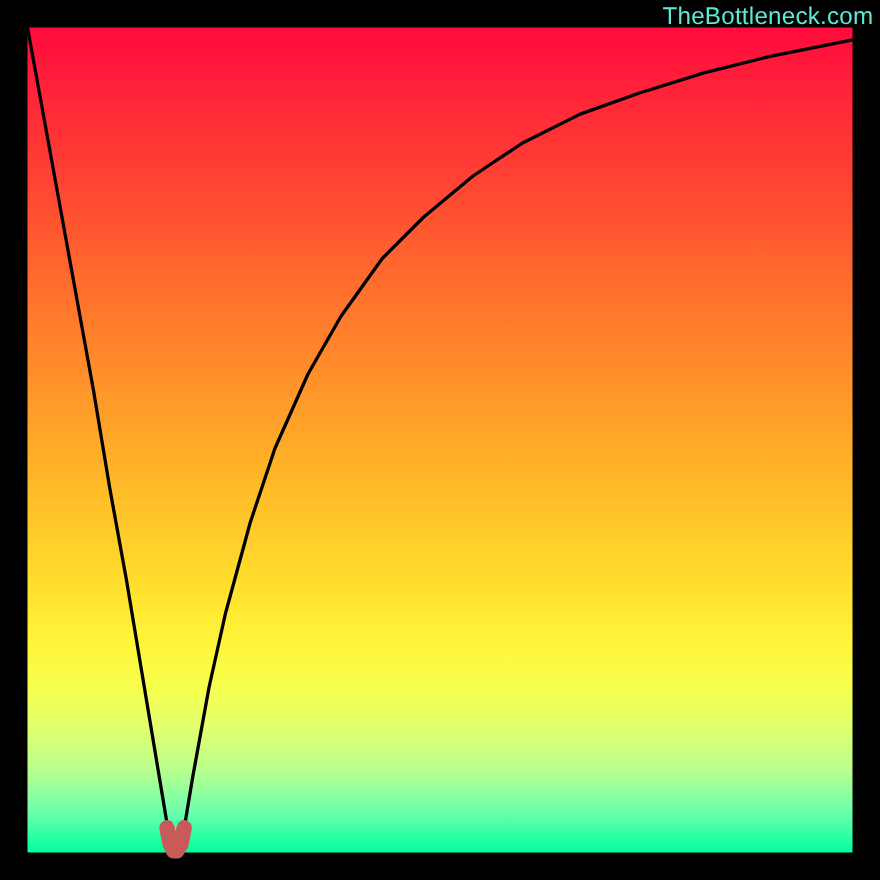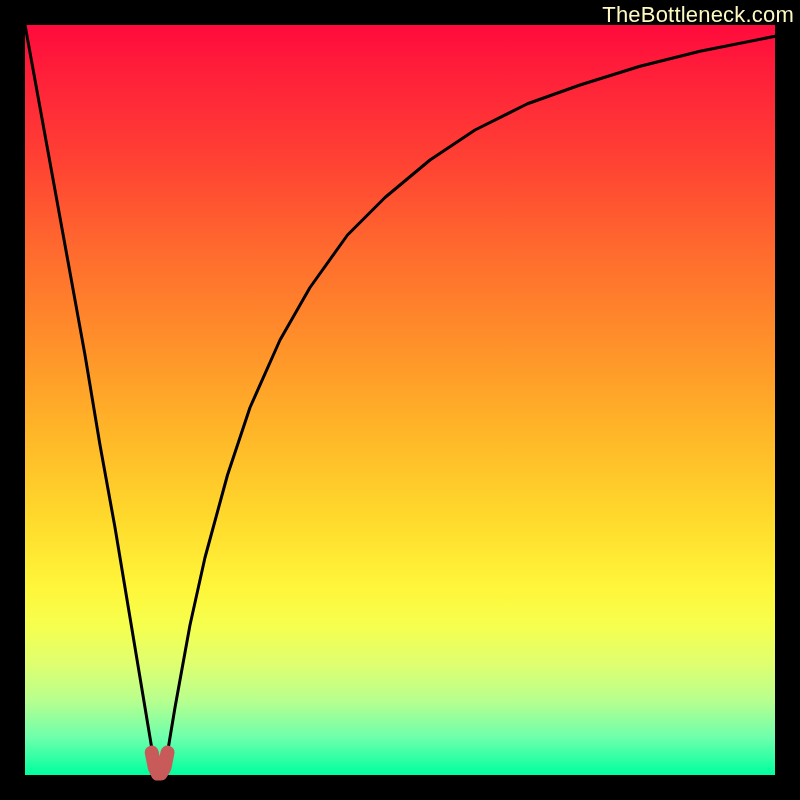--- a/index.html
+++ b/index.html
@@ -39,21 +39,21 @@
       #e0ff6e 85%,
       #b8ff8e 90%,
       #6effac 95%,
       #00ff9e 100%
     );
   }
   .watermark {
     position: absolute;
     top: 2px;
     right: 6px;
-    color: #fef9c3;
+    color: #5eead4;
     font-size: 22px;
     letter-spacing: 0.2px;
     user-select: none;
   }
   svg.curve-layer {
     position: absolute;
     left: 0;
     top: 0;
     width: 750px;
     height: 750px;

